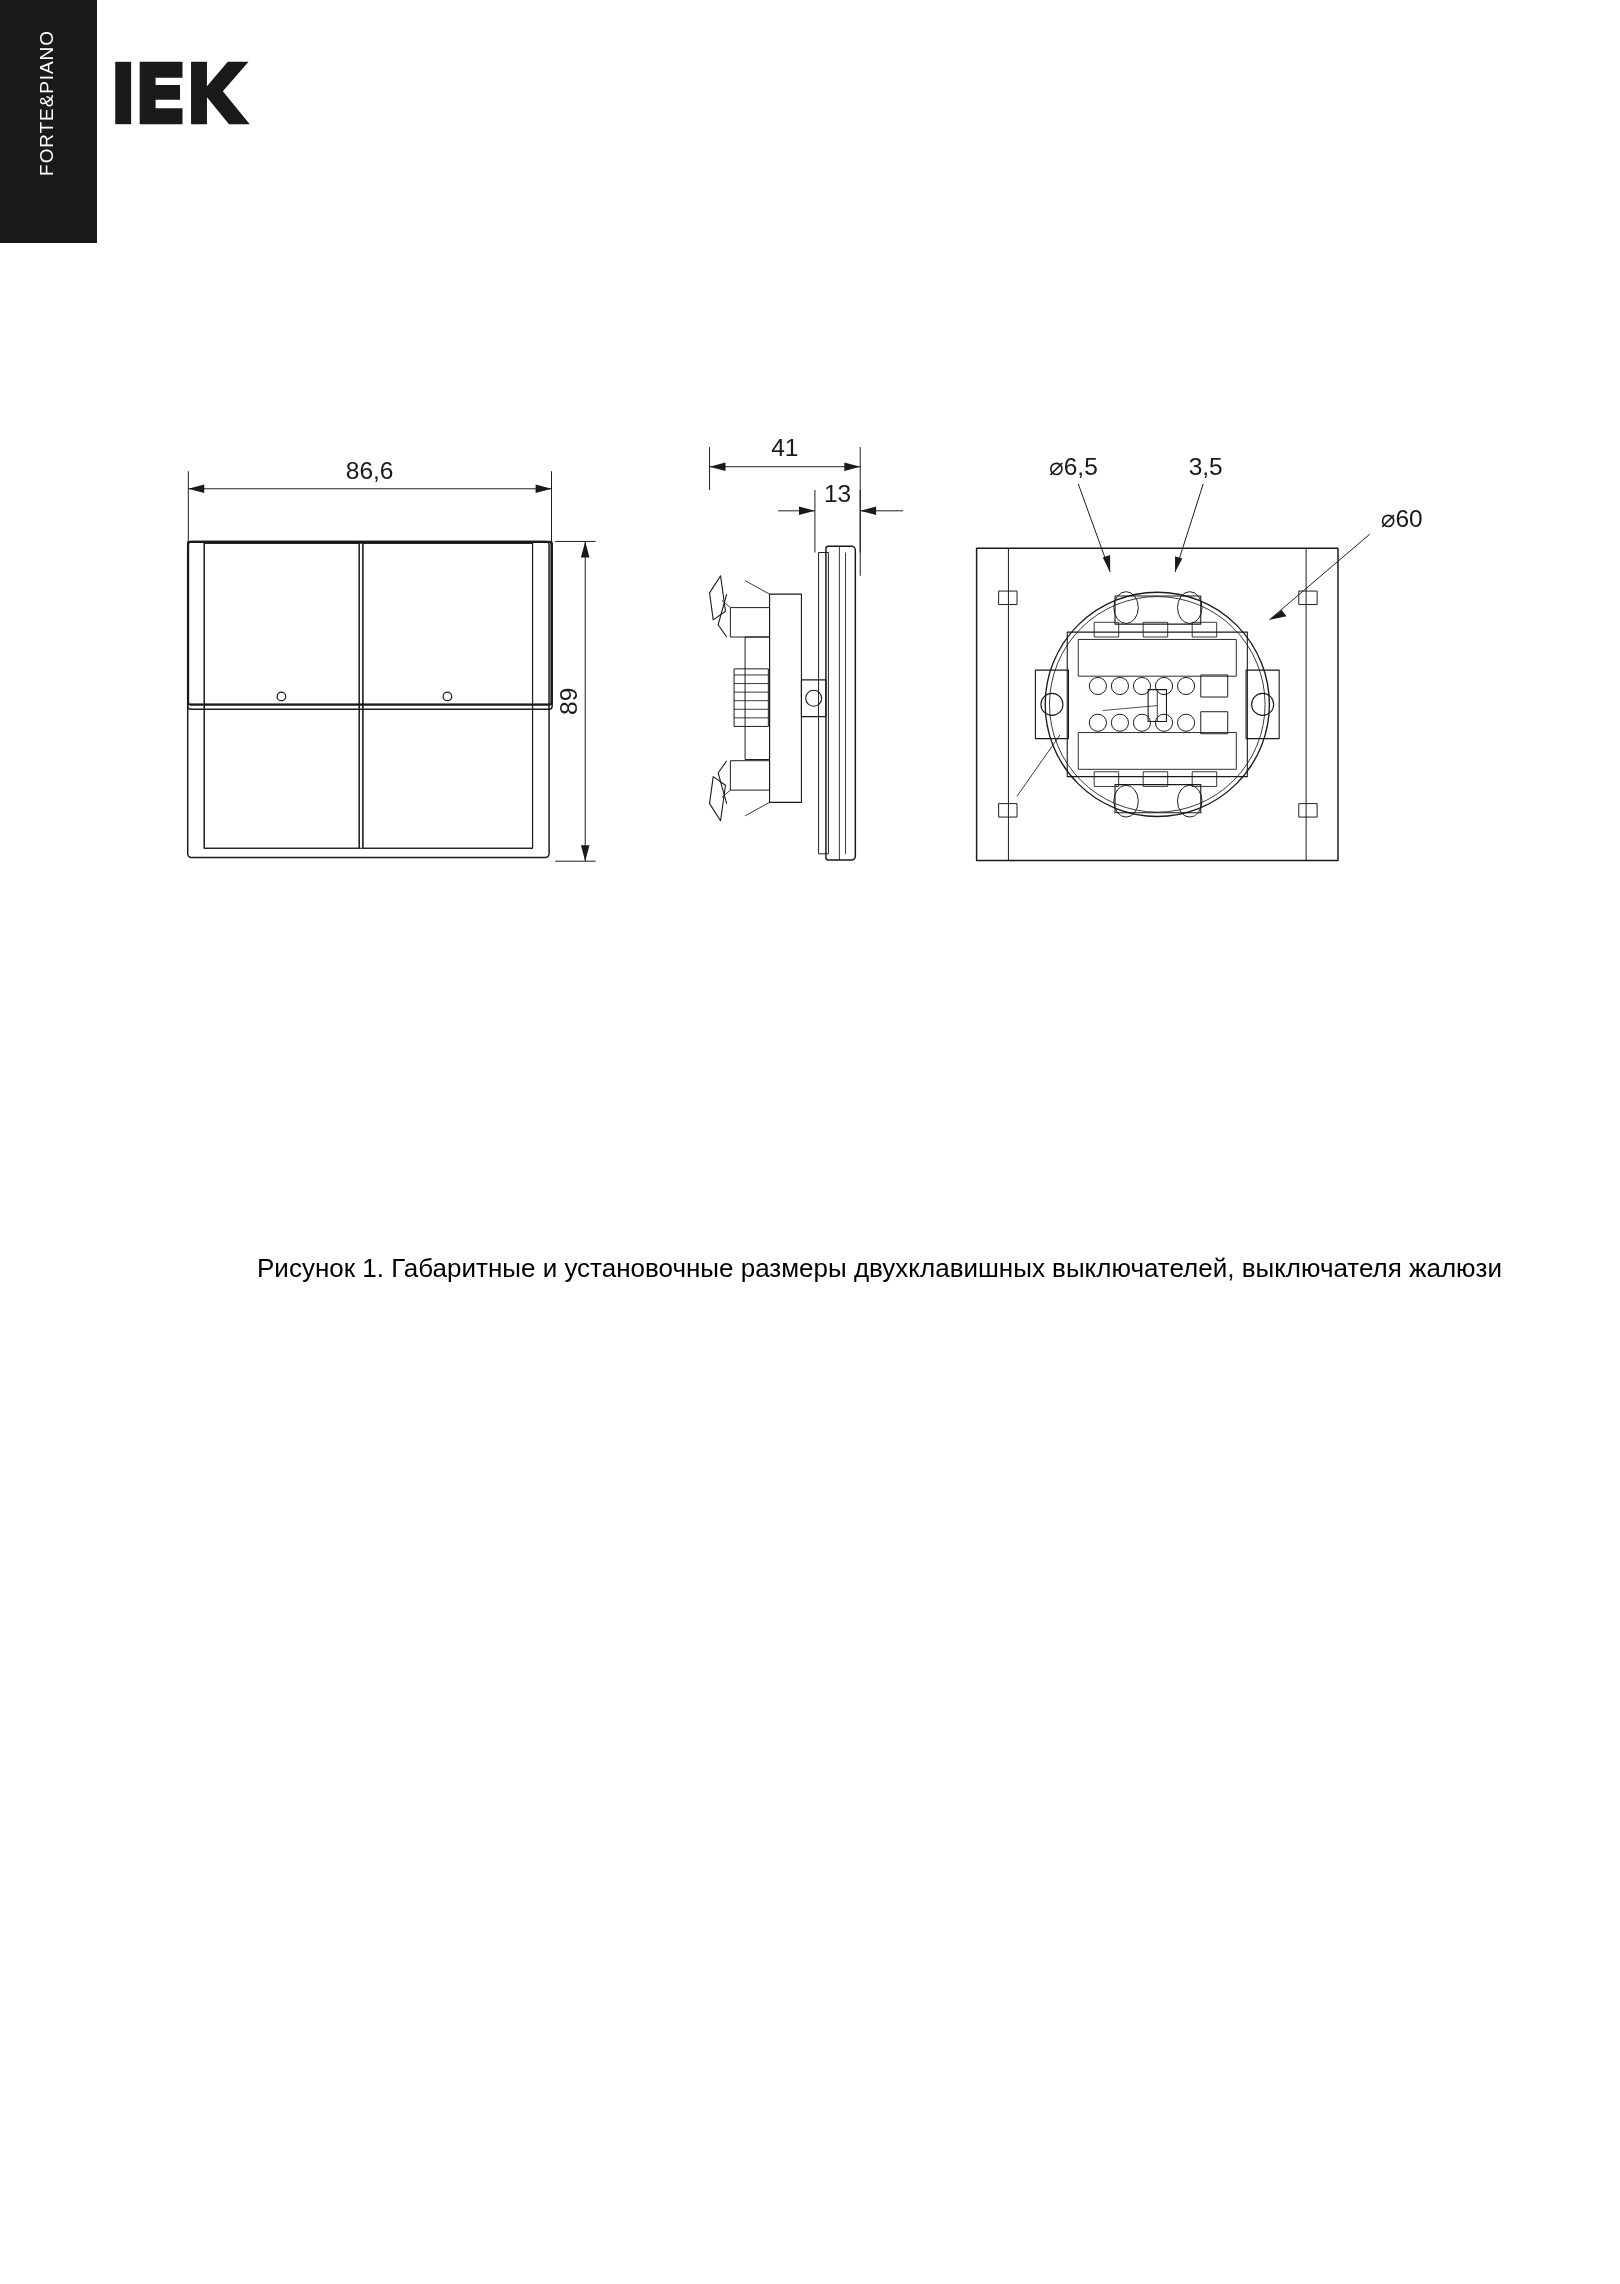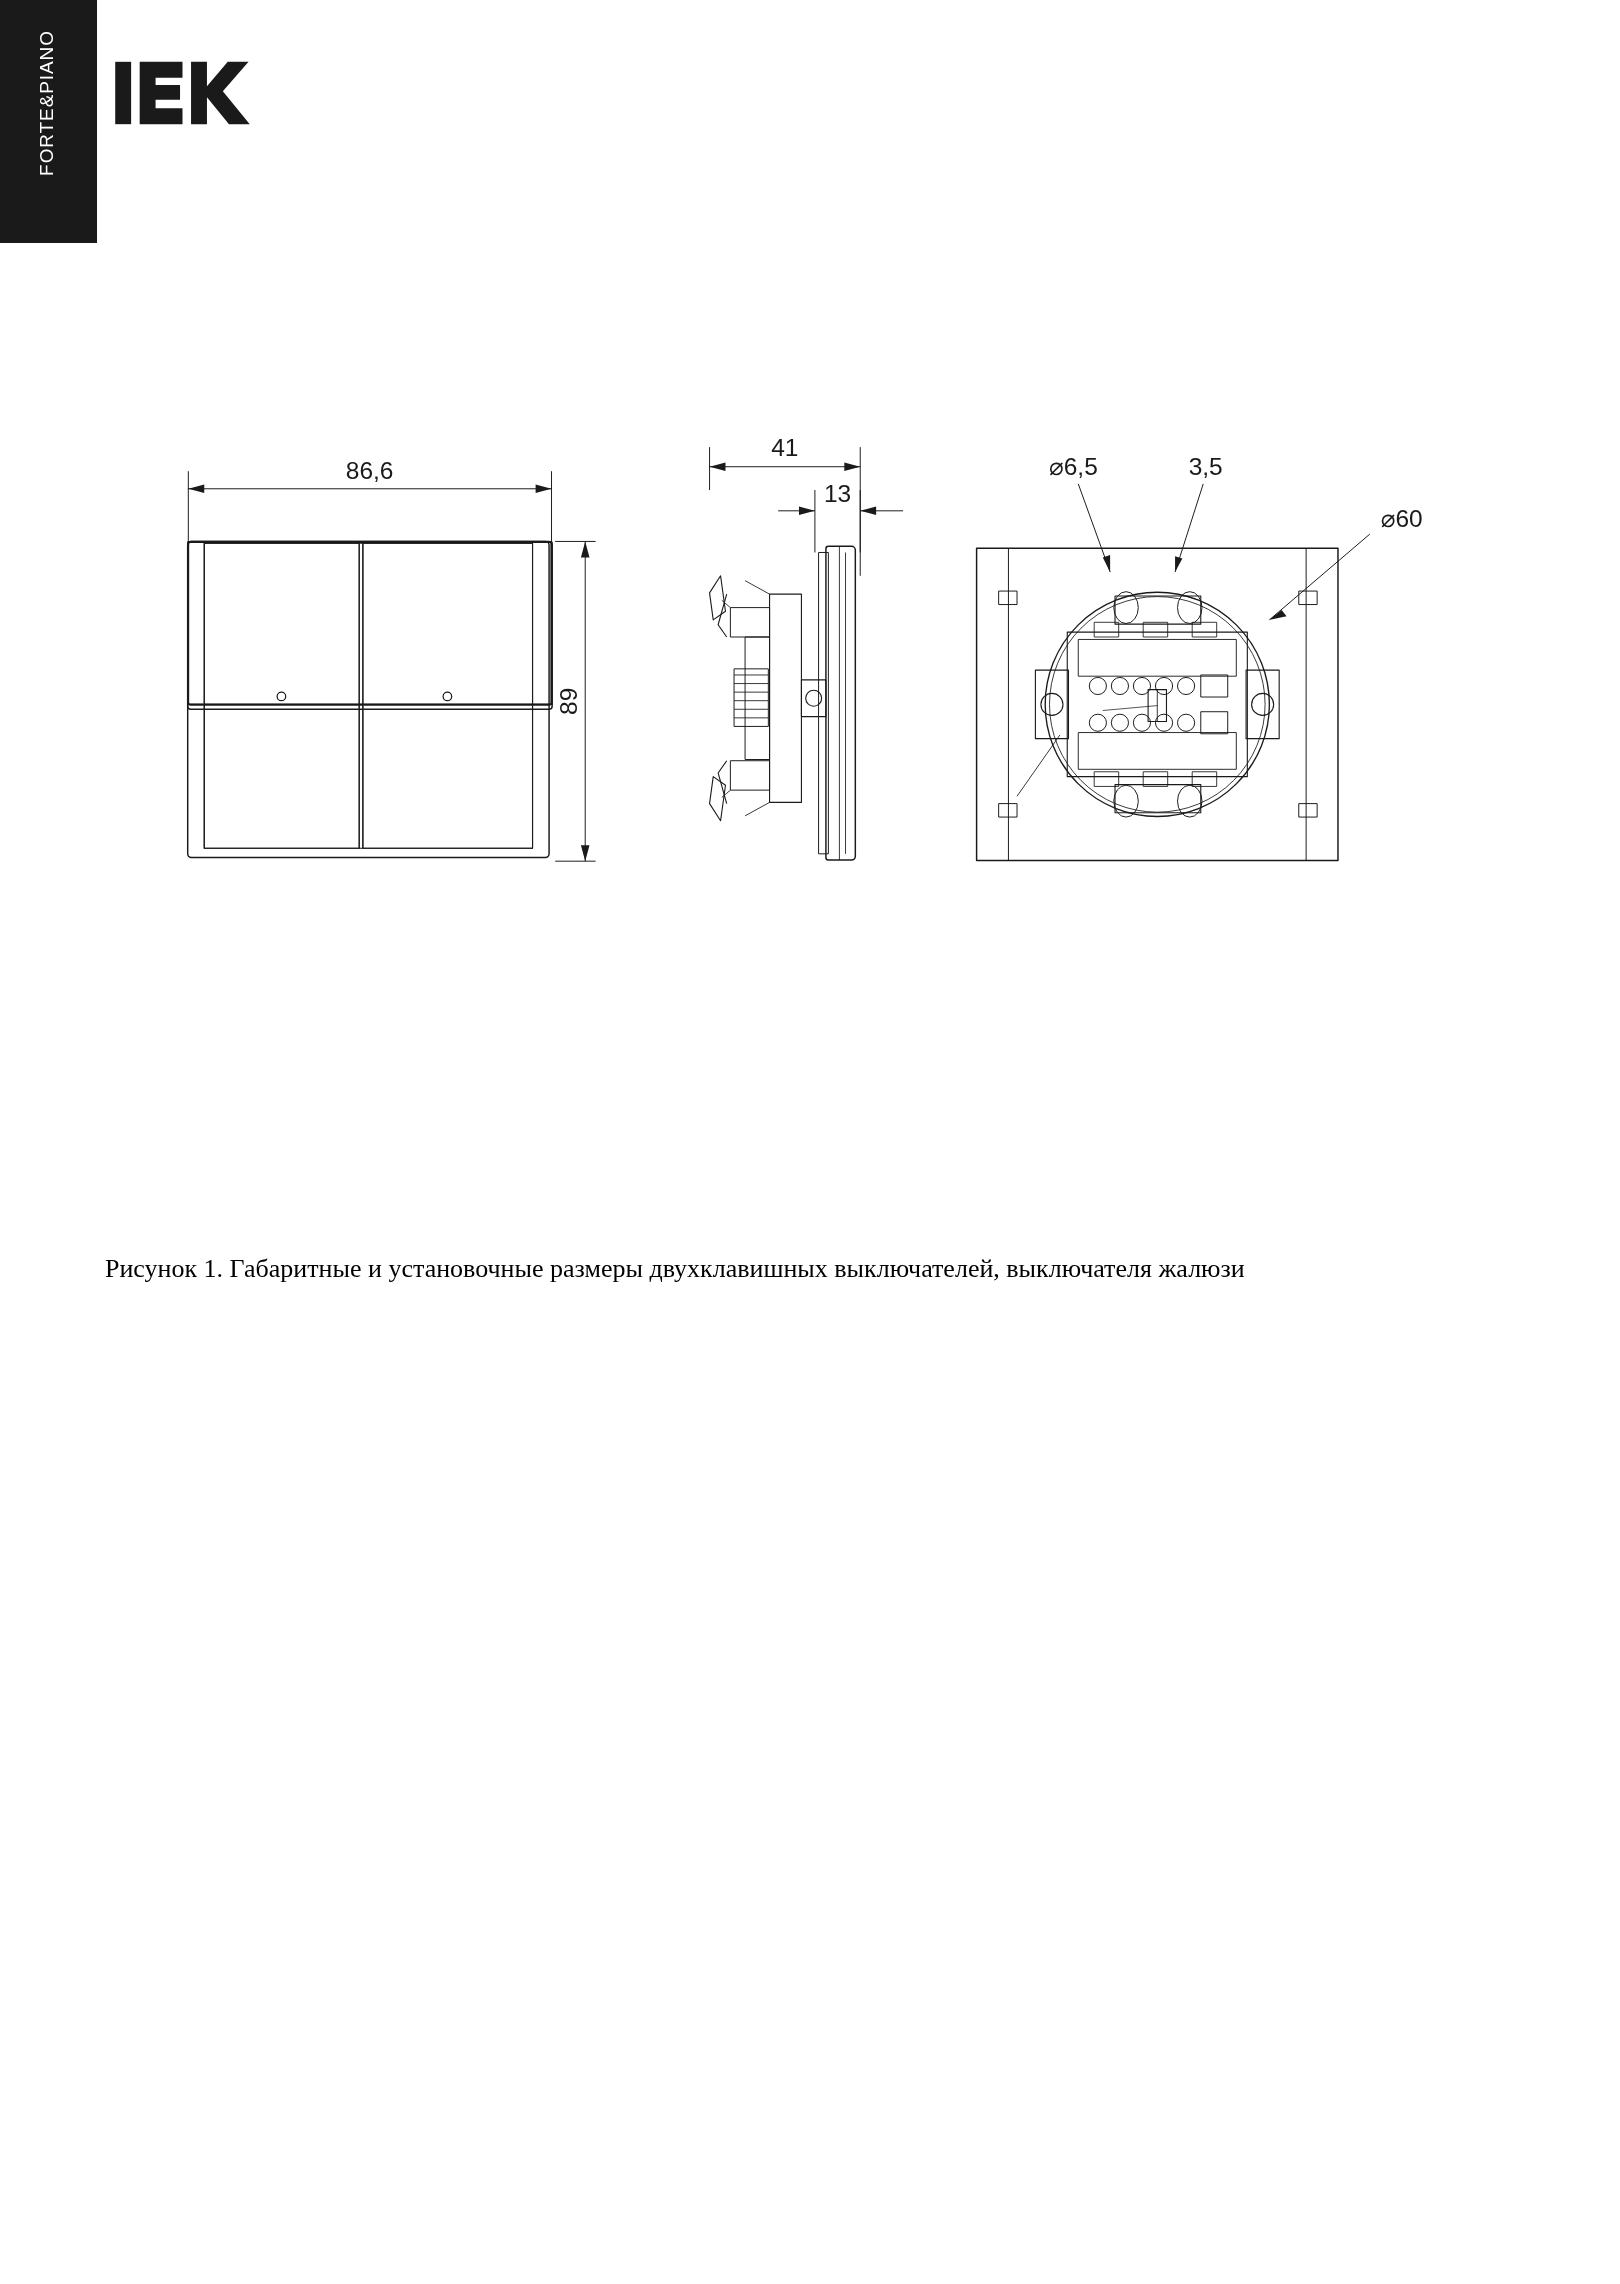--- a/index.html
+++ b/index.html
@@ -58,21 +58,22 @@
 
   
   .caption {
     position: absolute;
     left: 105px;
     top: 1250px;
     width: 1397px;
     font-size: 26px;
     line-height: 1.45;
     color: #000000;
-    font-family: Liberation Serif, serif;
+    font-family: Liberation Sans, sans-serif;
+    text-align: right;
   }
 </style>
 </head>
 <body>
 
 <div class="brand-bar">
   <div class="brand-vertical-text">FORTE&amp;PIANO</div>
 </div>
 
 <div class="logo-wrap">

